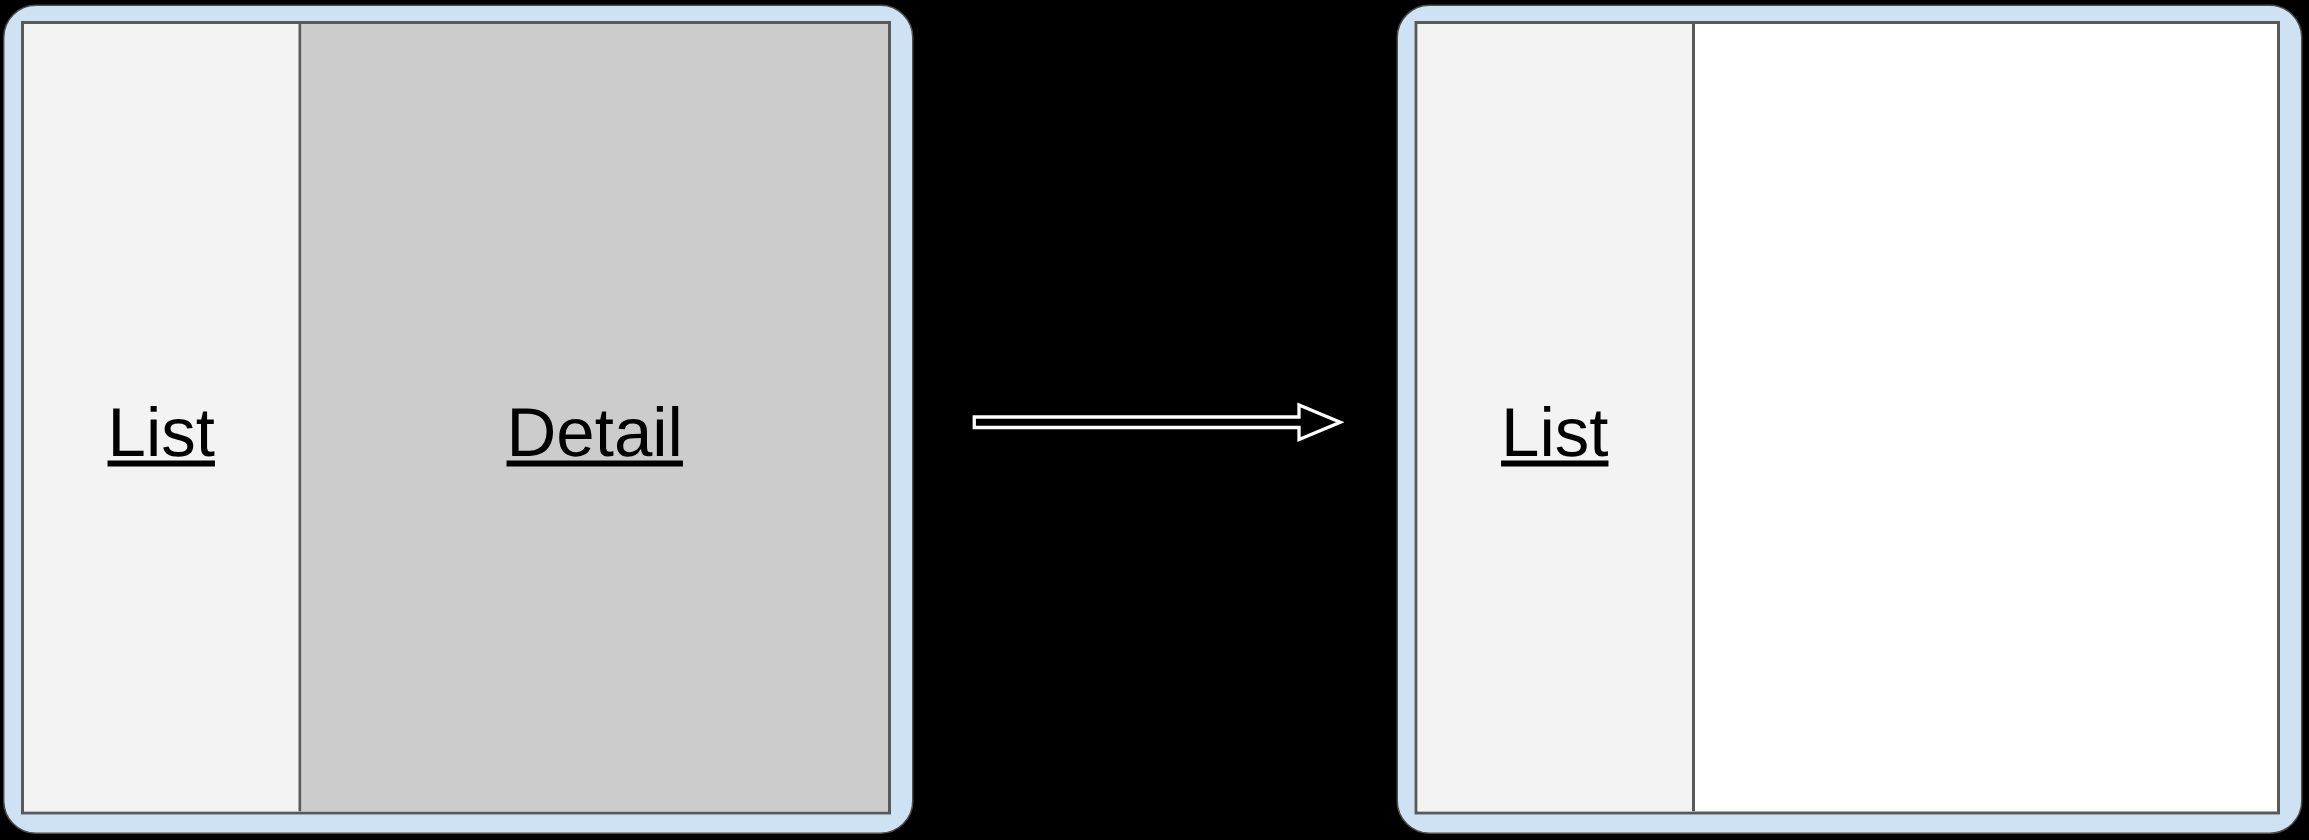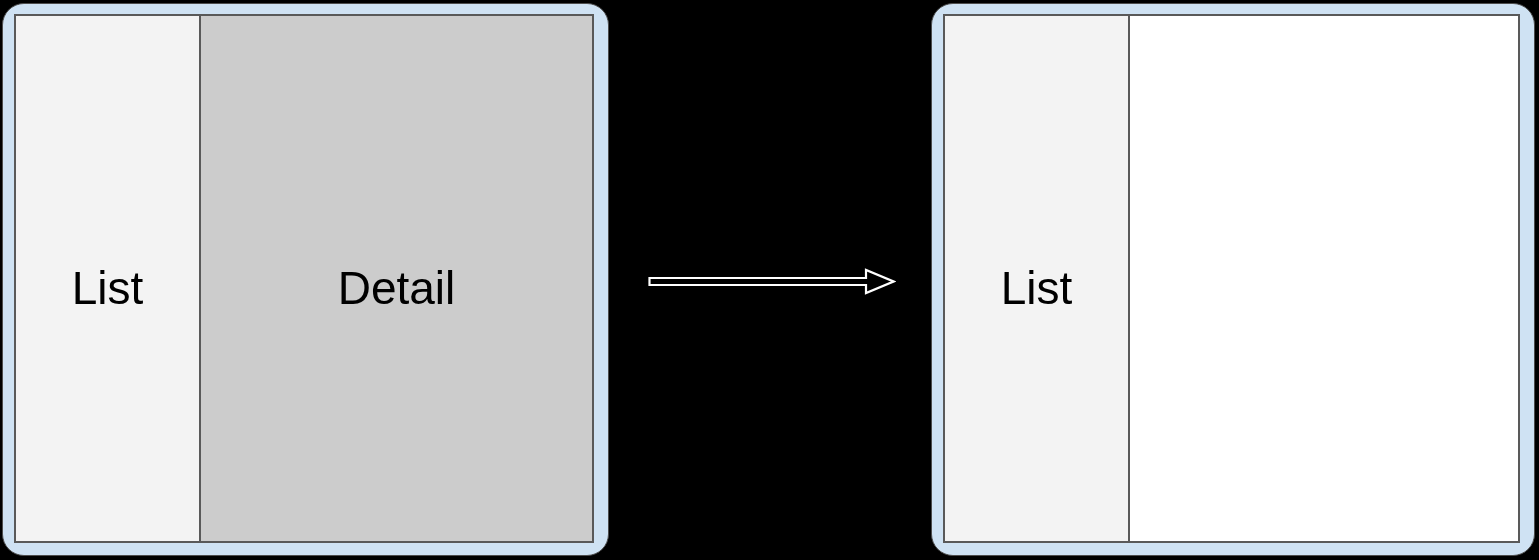--- a/index.html
+++ b/index.html
@@ -29,20 +29,21 @@
   .screen {
     position: absolute;
     left: 11px;
     top: 10px;
     right: 14px;
     bottom: 12px;
     border: 2px solid #595959;
     display: flex;
     overflow: hidden;
     background: #ffffff;
+    text-decoration: underline;
   }
   .pane {
     display: flex;
     align-items: center;
     justify-content: center;
     box-sizing: border-box;
     padding-top: 18px;
     color: #000000;
     font-size: 46px;
     line-height: 1;

